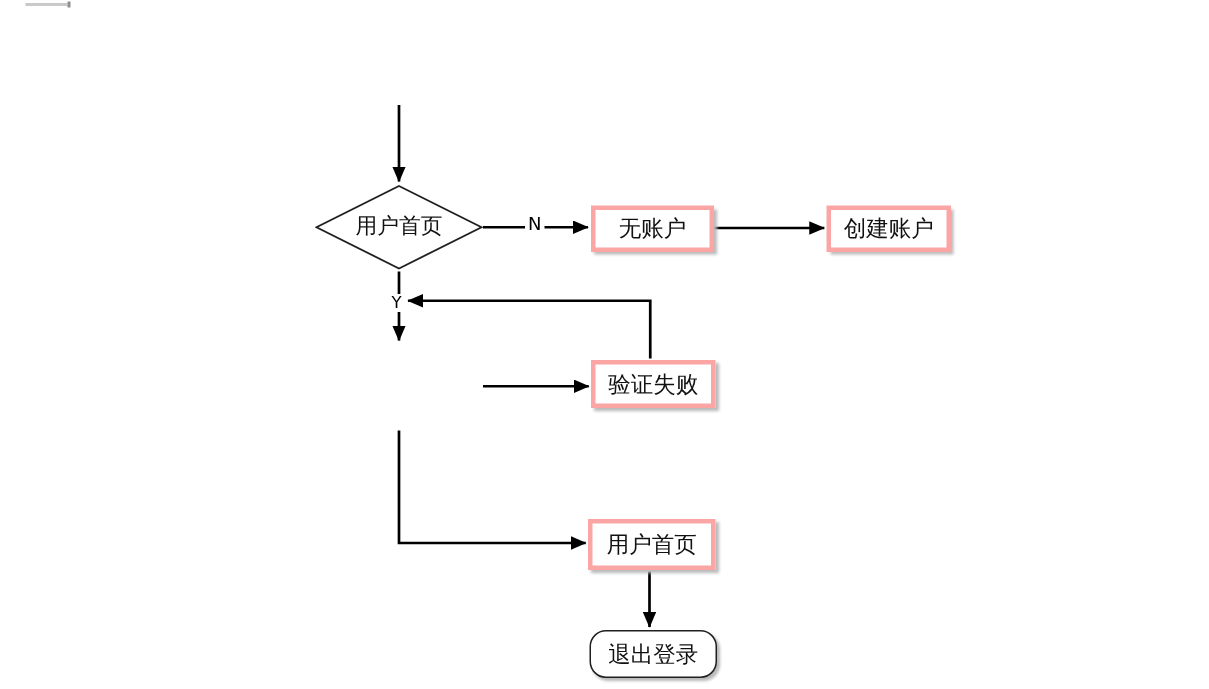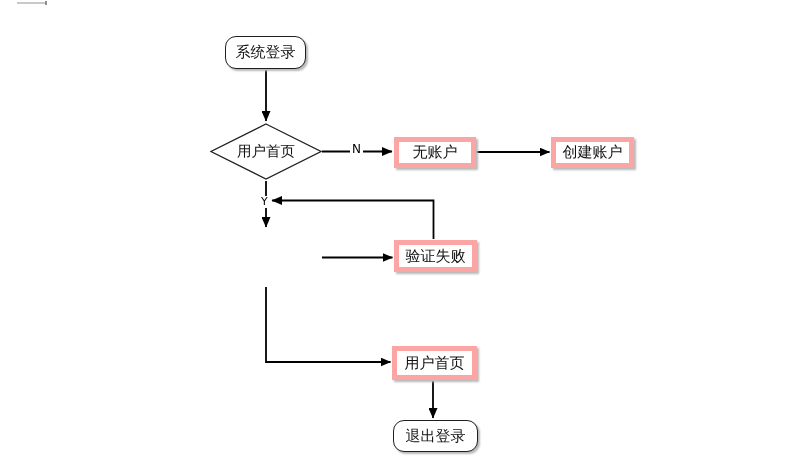--- a/index.html
+++ b/index.html
@@ -25,21 +25,21 @@
     box-sizing: border-box;
     display: flex;
     align-items: center;
     justify-content: center;
     font-size: 15px;
     line-height: 1;
     white-space: nowrap;
     background: #ffffff;
   }
   .process {
-    border: 5px solid #fca5a5;
+    border: 3px solid #fca5a5;
     box-shadow: 2px 2px 2px #b9b9b9;
   }
   .terminator {
     border: 1px solid #1f1f1f;
     border-radius: 11px;
     box-shadow: 2px 2px 2px #b9b9b9;
   }
   .decision {
     background: transparent;
     border: none;
@@ -98,23 +98,20 @@
       <path d="M322 151.5 L392 151.5" marker-end="url(#arw)"></path>
       <path d="M476 152 L549.5 152" marker-end="url(#arw)"></path>
       <path d="M266 181 L266 227" marker-end="url(#arw)"></path>
       <path d="M433.5 239 L433.5 200.5 L272 200.5" marker-end="url(#arw)"></path>
       <path d="M322 257.5 L392.5 257.5" marker-end="url(#arw)"></path>
       <path d="M266 287 L266 362 L390.5 362" marker-end="url(#arw)"></path>
       <path d="M433 381 L433 418" marker-end="url(#arw)"></path>
     </g>
   </svg>
 
-  <div class="node terminator" style="left:225px; top:36px; width:81px; height:33px;">
-    <span class="node-label">系统登录</span>
-  </div>
 
   <div class="node decision" style="left:210px; top:123px; width:112px; height:57px;">
     <svg class="diamond" viewBox="0 0 112 57" preserveAspectRatio="none">
       <polygon points="56,1 111,28.5 56,56 1,28.5" fill="#ffffff" stroke="#1f1f1f" stroke-width="1.2"></polygon>
     </svg>
     <span class="node-label">用户首页</span>
   </div>
 
   <div class="node process" style="left:394px; top:137px; width:82px; height:31px;">
     <span class="node-label">无账户</span>

